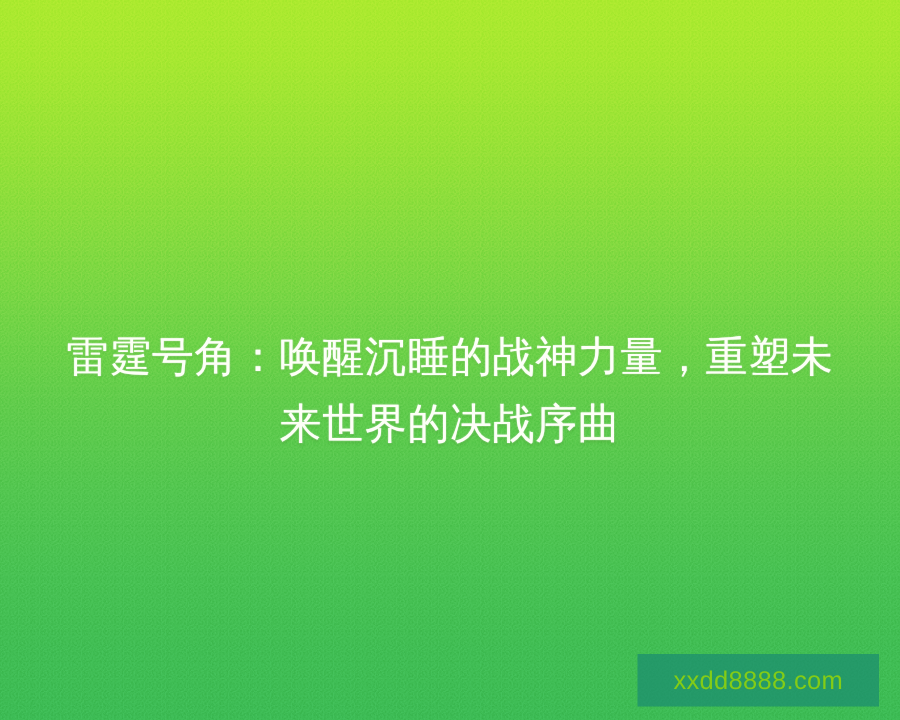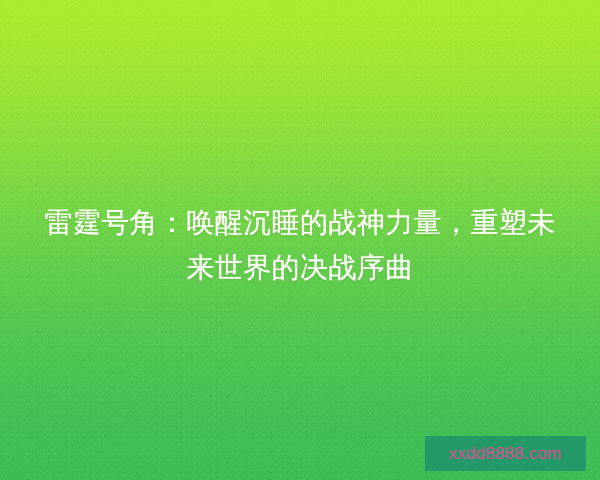--- a/index.html
+++ b/index.html
@@ -54,21 +54,21 @@
   #title-block {
     position: absolute;
     left: 22px;
     right: 22px;
     top: 199px;
     text-align: center;
   }
 
   #title-text {
     display: block;
-    margin: 1px;
+    margin: 16px;
     color: #fdfff7;
     font-size: 28px;
     line-height: 45px;
     font-weight: 400;
     letter-spacing: 0.4px;
     white-space: pre-line;
     text-shadow:
       0 0 1px rgba(255,255,255,0.85),
       0 1px 2px rgba(60,130,30,0.30);
   }
@@ -80,21 +80,21 @@
     top: 436px;
     width: 161px;
     height: 35px;
     background: rgba(26, 140, 112, 0.72);
     display: flex;
     align-items: center;
     justify-content: center;
   }
 
   #watermark-text {
-    color: #ec4899;
+    color: #84cc16;
     font-size: 17px;
     line-height: 1;
     font-weight: 400;
     letter-spacing: 0.2px;
     white-space: nowrap;
   }
 </style>
 </head>
 <body>
 

